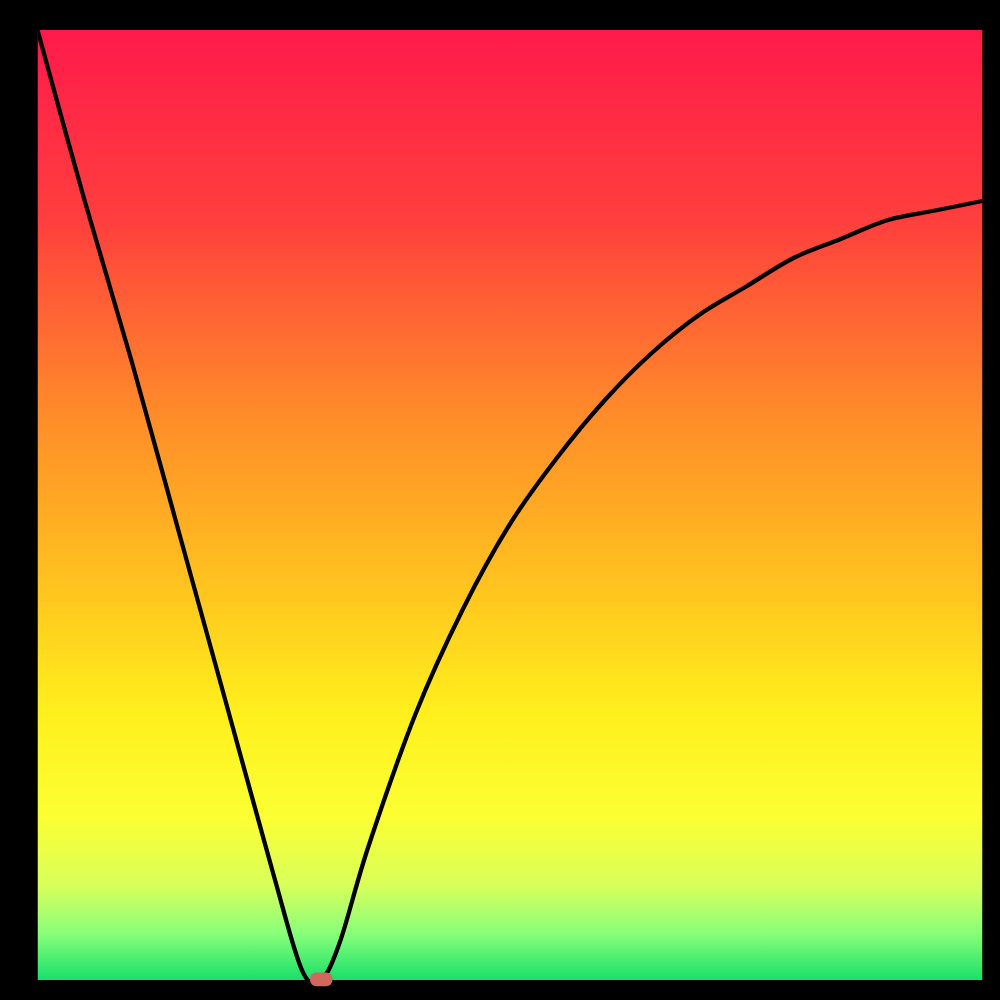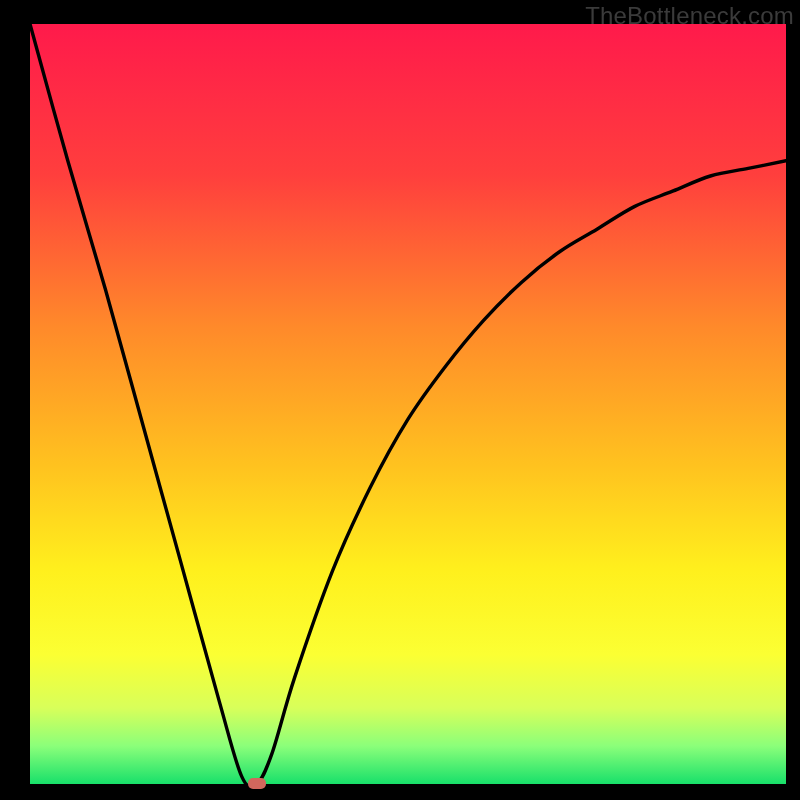--- a/index.html
+++ b/index.html
@@ -49,21 +49,20 @@
     height: 11px;
     border-radius: 5px;
     background: #d1675d;
     filter: blur(0.2px);
   }
 </style>
 </head>
 <body>
 
 <div class="outer">
-  <div class="watermark">TheBottleneck.com</div>
 
   <div class="plot">
     <svg class="grad" viewBox="0 0 100 100" preserveAspectRatio="none">
       <defs>
         <linearGradient id="bg" x1="0" y1="0" x2="0" y2="1">
             <stop offset="0%" stop-color="#ff1a4b"></stop>
             <stop offset="20%" stop-color="#ff3f3d"></stop>
             <stop offset="40%" stop-color="#ff8a2a"></stop>
             <stop offset="57.99999999999999%" stop-color="#ffc21f"></stop>
             <stop offset="72%" stop-color="#fff01d"></stop>

